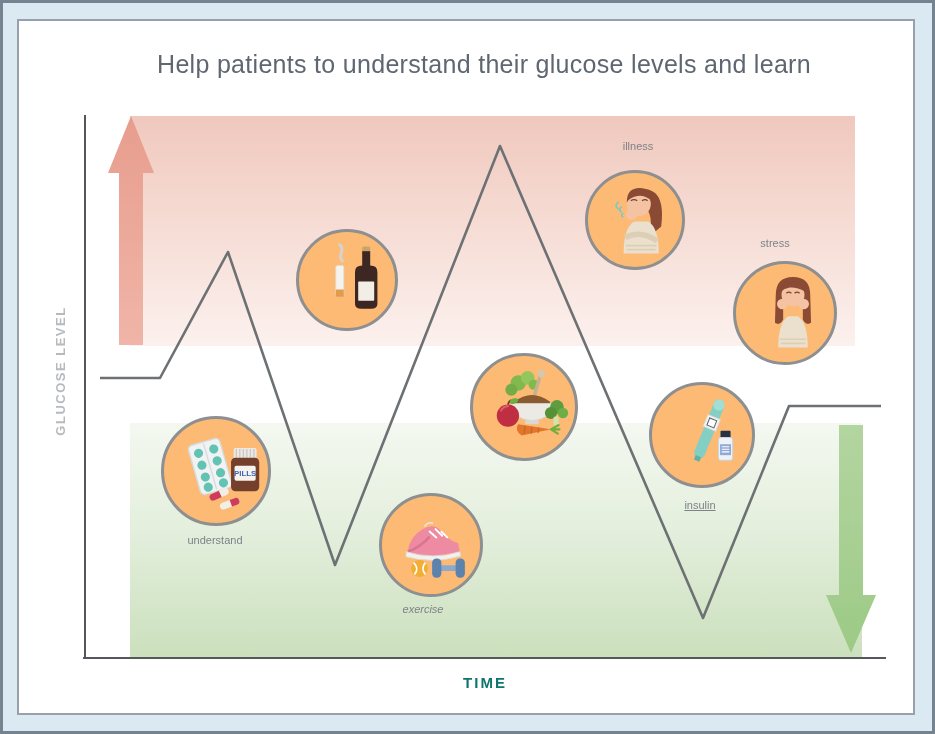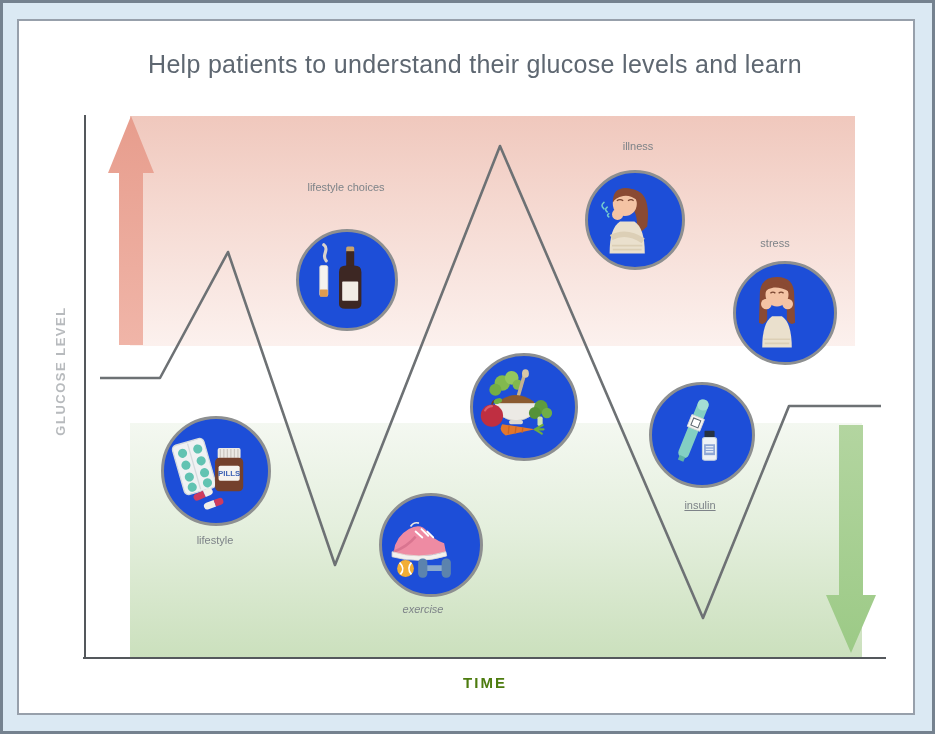--- a/index.html
+++ b/index.html
@@ -1,38 +1,38 @@
 <!DOCTYPE html>
 <html><head>
 <meta charset="utf-8">
 <style>
   html,body{margin:0;padding:0;background:#fff;font-family:"Liberation Sans","DejaVu Sans",sans-serif;}
   #canvas{position:relative;width:935px;height:734px;box-sizing:border-box;
           background:#dbe9f3;border:3px solid #75828f;overflow:hidden;}
   #card{position:absolute;left:14px;top:16px;right:17px;bottom:16px;
         background:#ffffff;border:2px solid #97a0ab;}
-  #title{position:absolute;left:25px;top:47px;width:894px;text-align:center;
+  #title{position:absolute;left:34px;top:47px;width:894px;text-align:center;
          font-size:25px;color:#5e6771;letter-spacing:.3px;}
   
   .y-axis{position:absolute;left:81px;top:112px;width:2px;height:544px;background:#54585c;}
   .x-axis{position:absolute;left:80px;top:654px;width:803px;height:2px;background:#54585c;}
   #y-label{position:absolute;left:57px;top:368px;transform:translate(-50%,-50%) rotate(-90deg);
            font-size:13px;font-weight:bold;letter-spacing:1.5px;color:#b7babd;white-space:nowrap;}
   #x-label{position:absolute;left:482px;top:671px;transform:translateX(-50%);
-           font-size:15px;font-weight:bold;letter-spacing:2px;color:#4d7c0f;}
+           font-size:15px;font-weight:bold;letter-spacing:2px;color:#0f766e;}
   
   .band{position:absolute;}
   #band-high{left:127px;top:113px;width:725px;height:230px;
      background:linear-gradient(180deg,#f0c8bd 0%,#f5d9d1 40%,#fcf1ee 100%);}
   #band-low{left:127px;top:420px;width:732px;height:234px;
      background:linear-gradient(180deg,#f4f8f1 0%,#e4efdd 45%,#cbe0bd 100%);}
   #overlay-svg{position:absolute;left:0;top:0;width:935px;height:734px;pointer-events:none;}
   
-  .circle{position:absolute;box-sizing:border-box;background:#1d4ed8;border:3px solid #8d8f90;
-          border-radius:50%;display:flex;align-items:center;justify-content:flex-start;}
+  .circle{position:absolute;box-sizing:border-box;background:#fdba74;border:3px solid #8d8f90;
+          border-radius:50%;display:flex;align-items:center;justify-content:flex-end;}
   .factor-label{position:absolute;transform:translateX(-50%);text-align:center;
           color:#7d8388;font-size:11px;line-height:1.25;}
   .w90{width:95px;}
 </style>
 </head>
 <body>
 
 <div id="canvas">
   <div id="card"></div>
 
@@ -55,21 +55,20 @@
       <linearGradient id="greenArrow" x1="0" y1="0" x2="0" y2="1">
         <stop offset="0" stop-color="#b3d5a0"></stop>
           <stop offset="1" stop-color="#9cca86"></stop>
       </linearGradient>
     </defs>
     <polygon fill="url(#pinkArrow)" points="128,113 151,170 140,170 140,342 116,342 116,170 105,170"></polygon>
     <polygon fill="url(#greenArrow)" points="848,650 823,592 836,592 836,422 860,422 860,592 873,592"></polygon>
     <polyline id="glucose-line" fill="none" stroke="#6d7174" stroke-width="2.6" stroke-linejoin="round" points="97,375 157,375 225,249 332,562 497,143 700,615 786,403 878,403"></polyline>
   </svg>
 
-  <div class="factor-label w90" style="left:343px;top:178px;">lifestyle choices</div>
   <div class="circle" style="left:293px;top:226px;width:102px;height:102px;">
     <svg width="80" height="80" viewBox="0 0 100 100">
       <path d="M31 6 C39 12,27 19,34 26" fill="none" stroke="#d8d2cc" stroke-width="4" stroke-linecap="round"></path>
       <rect x="26" y="32" width="10" height="38" rx="2" fill="#f6f3ef" stroke="#e0dad3" stroke-width="1"></rect>
       <rect x="26" y="62" width="10" height="9" rx="1" fill="#e09b4e"></rect>
       <rect x="59" y="8" width="10" height="9" rx="2" fill="#caa36b"></rect>
       <rect x="59" y="14" width="10" height="26" fill="#3d2723"></rect>
       <path d="M50 40 Q50 32 59 32 L69 32 Q78 32 78 40 L78 80 Q78 86 70 86 L58 86 Q50 86 50 80 Z" fill="#3d2723"></path>
       <rect x="54" y="52" width="20" height="24" rx="1" fill="#f2ede6"></rect>
     </svg>
@@ -97,21 +96,21 @@
       <circle cx="50" cy="28" r="14" fill="#f4c3a4"></circle>
       <path d="M35 24 Q38 12 50 12 Q62 12 65 24 Q54 18 46 19 Q39 20 35 24 Z" fill="#8a4a33"></path>
       <path d="M42 26 q3 -3 6 0 M52 26 q3 -3 6 0" fill="none" stroke="#7a4631" stroke-width="1.6"></path>
       <circle cx="37" cy="39" r="6.5" fill="#f4c3a4"></circle>
       <circle cx="63" cy="39" r="6.5" fill="#f4c3a4"></circle>
       <path d="M32 92 Q32 62 44 54 L56 54 Q68 62 68 92 Z" fill="#eae0cd"></path>
       <path d="M34 82 H66 M35 87 H65" stroke="#dccfb6" stroke-width="2"></path>
     </svg>
   </div>
 
-  <div class="factor-label" style="left:212px;top:531px;">lifestyle</div>
+  <div class="factor-label" style="left:212px;top:531px;">understand</div>
   <div class="circle" style="left:158px;top:413px;width:110px;height:110px;">
     <svg width="88" height="88" viewBox="0 0 100 100">
       <g transform="rotate(-16 34 46)">
         <rect x="16" y="16" width="37" height="58" rx="5" fill="#f0f2f3" stroke="#d5dadd" stroke-width="1.5"></rect>
         <line x1="34.5" y1="18" x2="34.5" y2="72" stroke="#d5dadd" stroke-width="1.5"></line>
         <circle cx="26" cy="27" r="5.2" fill="#62c3b2"></circle>
           <circle cx="44" cy="27" r="5.2" fill="#62c3b2"></circle>
         <circle cx="26" cy="41" r="5.2" fill="#62c3b2"></circle>
           <circle cx="44" cy="41" r="5.2" fill="#62c3b2"></circle>
         <circle cx="26" cy="55" r="5.2" fill="#62c3b2"></circle>

